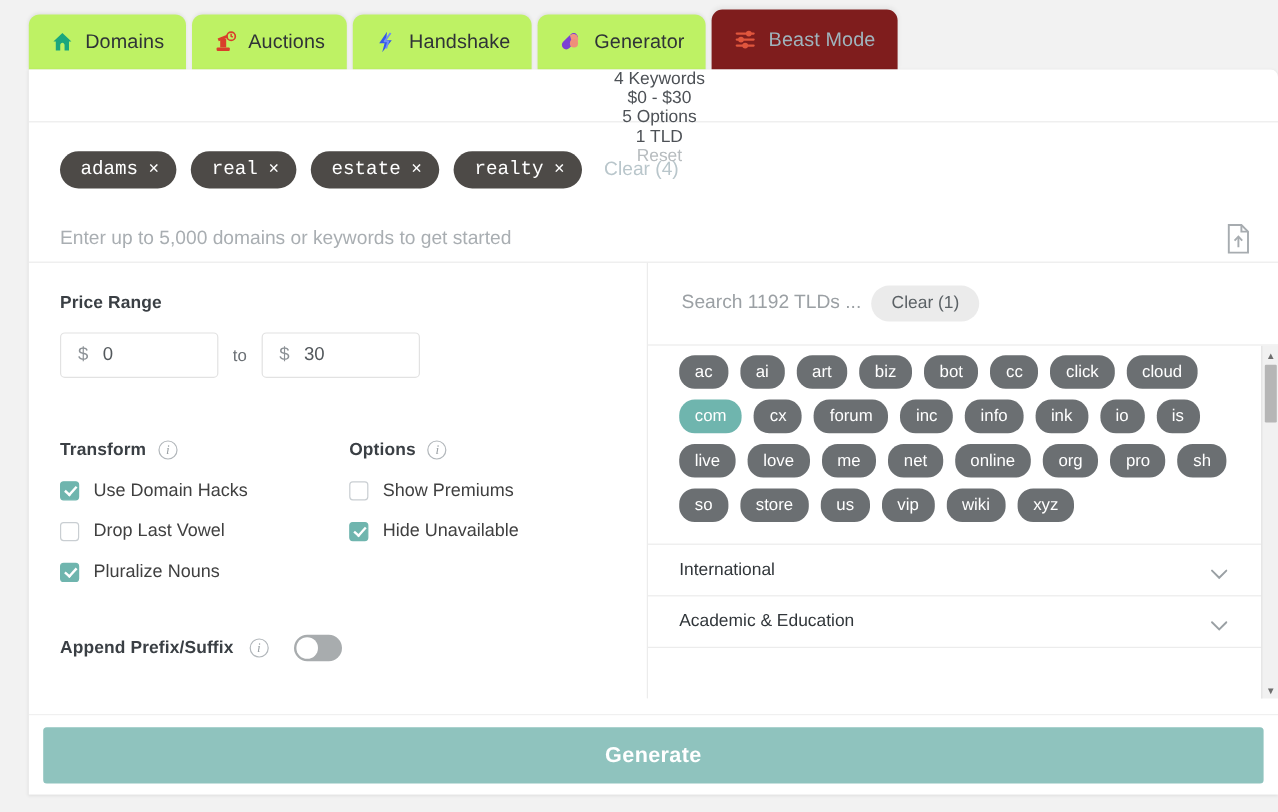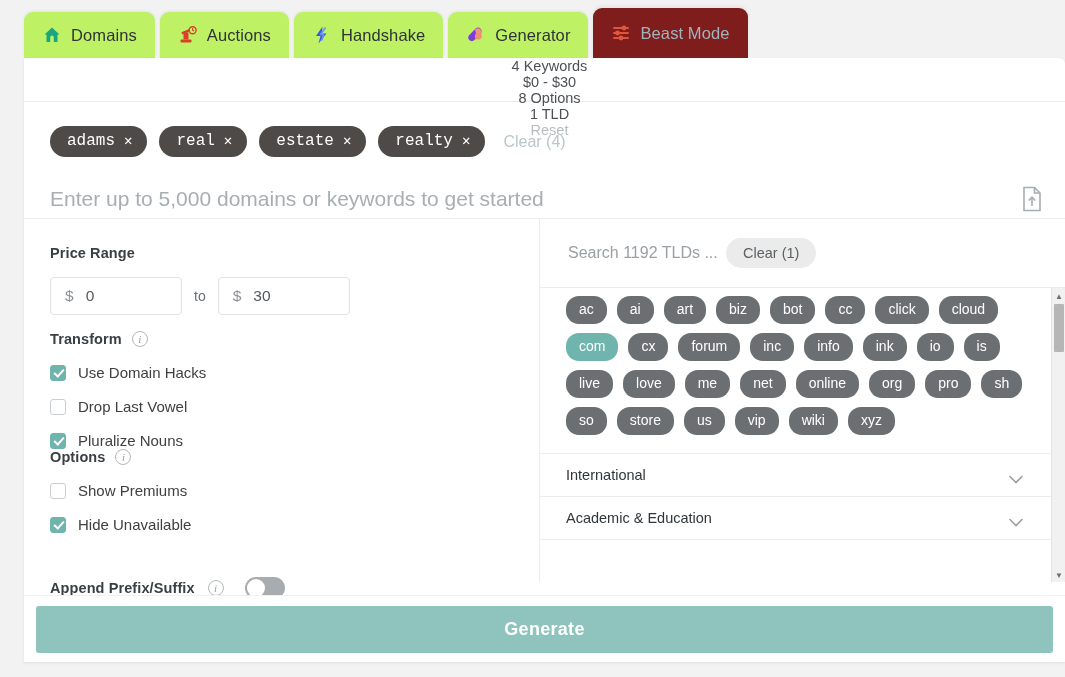--- a/index.html
+++ b/index.html
@@ -99,21 +99,21 @@
   #kwinput-wrap {
     display: flex; align-items: center;
     padding: 22px 22px 0 26px;
     height: 62px;
     border-bottom: 1px solid #ececec;
     position: relative;
   }
   #kwinput {
     flex: 1; border: none; outline: none;
     font-family: "Liberation Sans", sans-serif;
-    font-size: 21px;
+    font-size: 16px;
     color: #3a3f44;
     background: transparent;
     padding: 0;
   }
   #kwinput::placeholder { color: #a9aeb2; }
   #upload-icon { width: 22px; height: 26px; flex: 0 0 auto; margin-left: 14px; cursor: pointer; }
 
   
   #body2 {
     display: flex;
@@ -142,22 +142,21 @@
     display: flex; align-items: center;
     padding: 0 14px; gap: 12px;
     font-size: 15.5px; color: #53585c;
     cursor: text;
   }
   .price-cur { color: #8c9196; }
   #price-to { margin: 0 12px; font-size: 14px; color: #6b7075; }
 
   #optgrid {
     display: flex;
-    margin-top: 16px;
-    flex-direction: column;
+    margin-top: 52px;
   }
   .optcol { width: 241px; }
   .opt-head { display: flex; align-items: center; gap: 10px; }
   .info-i {
     width: 16px; height: 16px; border-radius: 50%;
     border: 1px solid #b2b7bb; color: #9aa0a4;
     font-size: 11px; font-style: italic;
     display: inline-flex; align-items: center; justify-content: center;
     font-family: "Liberation Serif", serif;
     cursor: pointer;
@@ -360,21 +359,21 @@
 
   </div>
 
   <div id="panel">
 
     <div id="filterbar">
       <span class="fb-item">4 Keywords</span>
       <span class="fb-sep"></span>
       <span class="fb-item">$0 - $30</span>
       <span class="fb-sep"></span>
-      <span class="fb-item">8 Options</span>
+      <span class="fb-item">5 Options</span>
       <span class="fb-sep"></span>
       <span class="fb-item">1 TLD</span>
       <span class="fb-sep"></span>
       <span class="fb-item muted">Reset</span>
     </div>
 
     <div id="kwrow">
       <span class="kw-chip">
         <span>adams</span>
         <span class="kw-x">✕</span>

